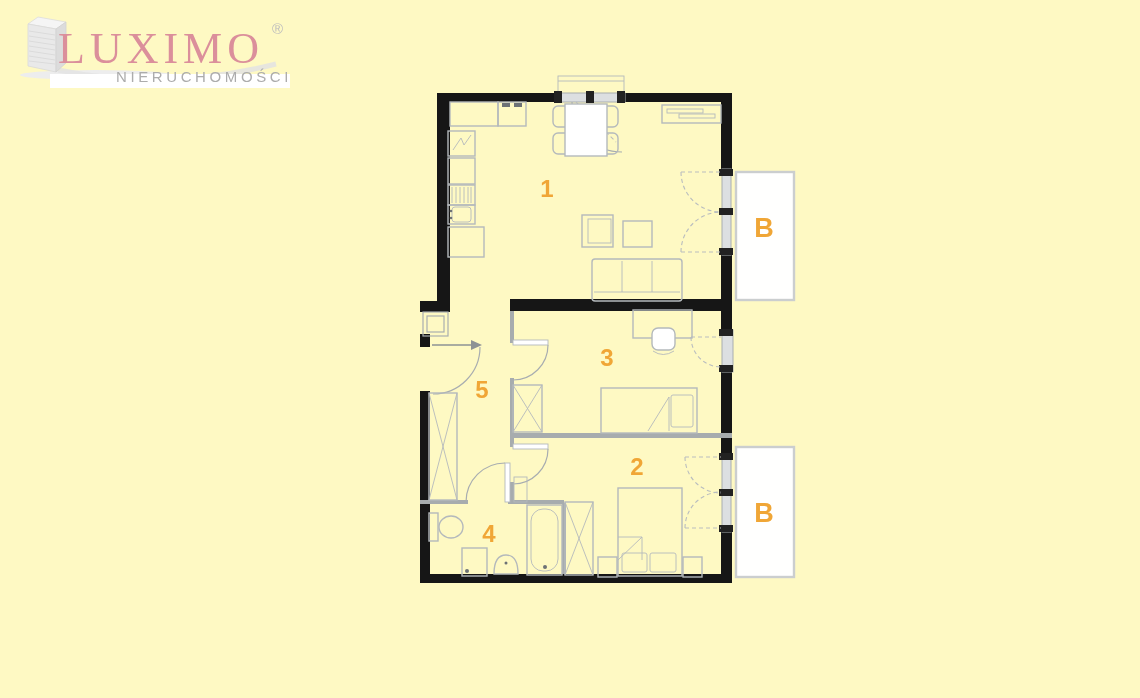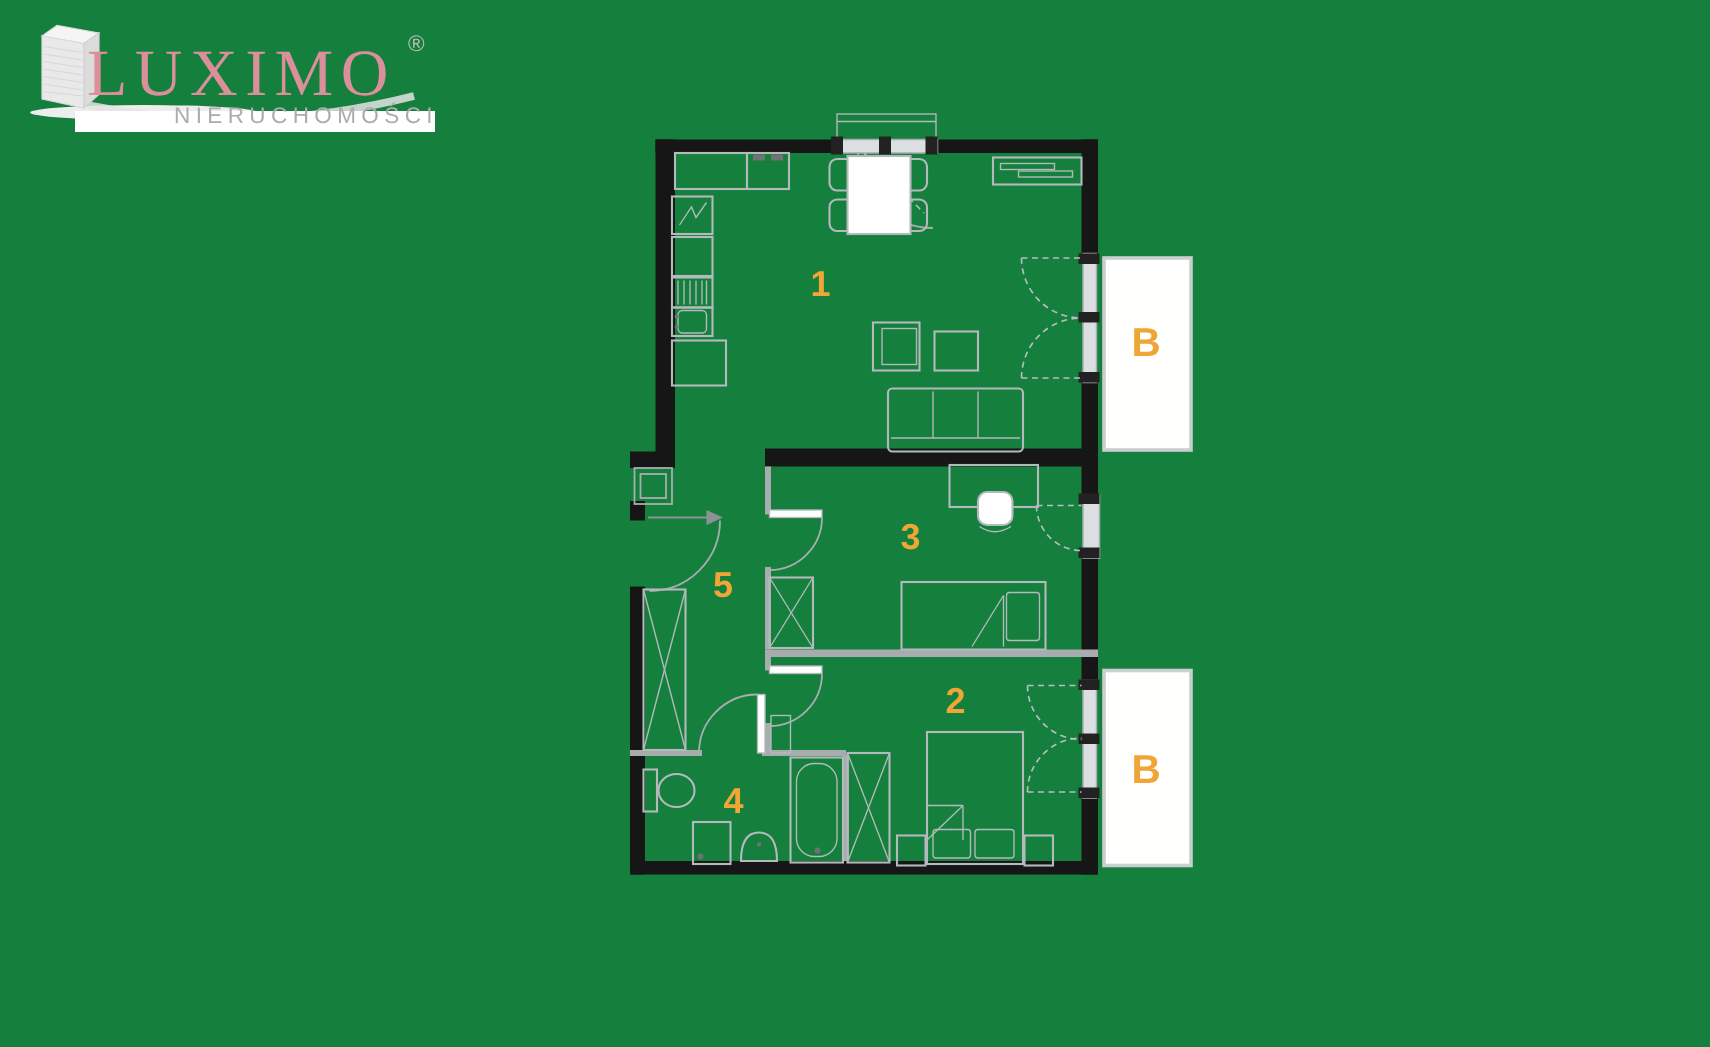--- a/index.html
+++ b/index.html
@@ -1,16 +1,16 @@
 <!DOCTYPE html>
 <html style="--accent: #F0A636; --wall: #161616; --partition: #a7acae; --furniture: #b4b9bc; --door: #a8adb0; --dashline: #b9bdbf; --window_fill: #dcdfe1; --cap: #222222; --balcony_border: #cbcecf; --logo_pink: #DB8F9B; --logo_gray: #ACACAC;"><head>
 <meta charset="utf-8">
 <style>
   html,body{margin:0;padding:0;background:#fff;}
-  .page{position:relative;width:1140px;height:698px;background:#15803d;overflow:hidden;
+  .page{position:relative;width:1140px;height:698px;background:#fef9c3;overflow:hidden;
         font-family:"Liberation Sans", sans-serif;}
   .plan-svg{position:absolute;left:0;top:0;}
   .logo-svg{position:absolute;left:0;top:0;}
 
   
   .wall rect{fill:var(--wall);}
   .partition rect{fill:var(--partition);}
   .fl{fill:none;stroke:var(--furniture);stroke-width:1.4;}
   .flf{fill:#fff;stroke:var(--furniture);stroke-width:1.4;}
   .thin{stroke-width:0.9;}

